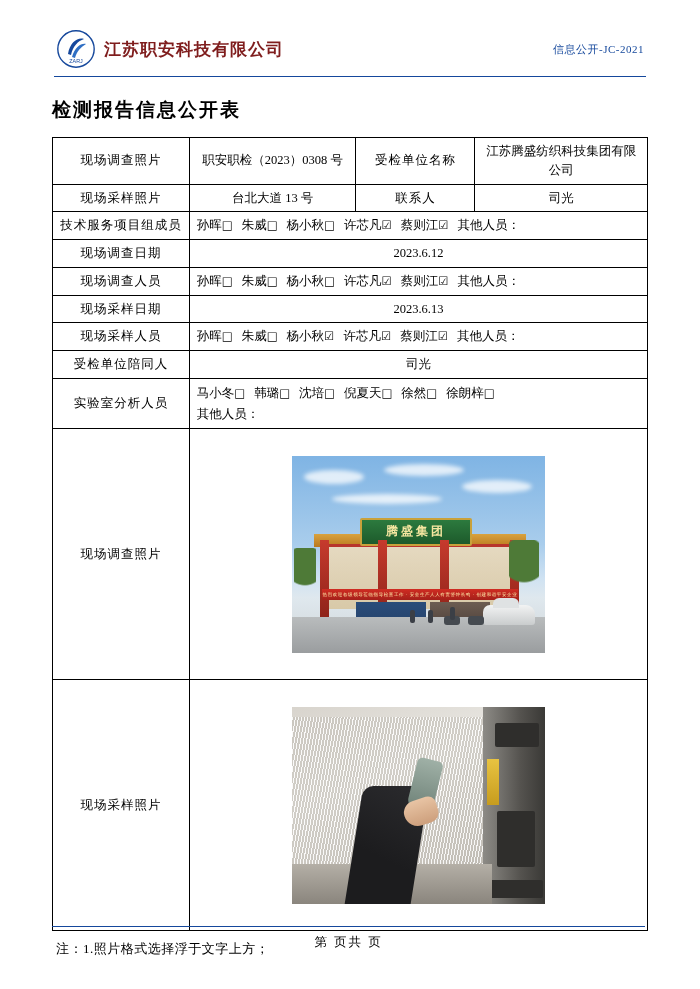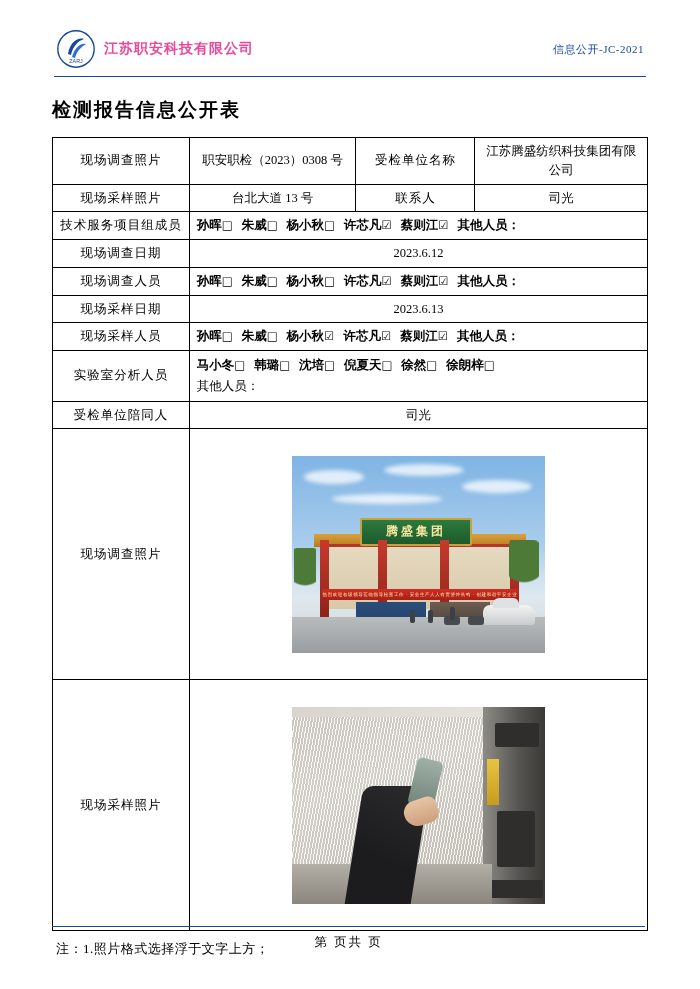--- a/index.html
+++ b/index.html
@@ -36,24 +36,24 @@
     align-items: center;
     gap: 8px;
   }
   .logo {
     width: 40px;
     height: 40px;
     position: relative;
     flex: 0 0 auto;
   }
   .company-name {
-    font-size: 14px;
+    font-size: 17px;
     font-weight: bold;
     letter-spacing: 1px;
-    color: #ec4899;
+    color: #7f1d1d;
     font-family: "Liberation Serif", serif;
   }
   .header-right {
     font-size: 11px;
     color: #15489c;
     font-family: "Liberation Serif", serif;
     letter-spacing: 0.5px;
   }
   .header-rule {
     border-bottom: 1.6px solid #15489c;
@@ -89,21 +89,20 @@
     letter-spacing: 1px;
   }
   .val-cell { text-align: center; }
   .namecell { text-align: center; line-height: 1.45; }
 
   .people-line {
     display: flex;
     flex-wrap: wrap;
     gap: 4px 9px;
     padding-left: 2px;
-    font-weight: bold;
   }
   .person { white-space: nowrap; }
   .cb { font-family: "DejaVu Sans", sans-serif; font-size: 11.5px; }
 
   .lab-block div { padding: 1px 0 1px 2px; }
 
   
   .photo-cell {
     height: 242px;
     padding: 0;
@@ -380,36 +379,36 @@
               <span class="person"><span>孙晖</span><span class="cb">□</span></span>
               <span class="person"><span>朱威</span><span class="cb">□</span></span>
               <span class="person"><span>杨小秋</span><span class="cb">☑</span></span>
               <span class="person"><span>许芯凡</span><span class="cb">☑</span></span>
               <span class="person"><span>蔡则江</span><span class="cb">☑</span></span>
               <span class="person">其他人员：</span>
             </div>
         </td>
       </tr>
       <tr>
+        <td class="label-cell">受检单位陪同人</td>
+        <td colspan="3" class="c-center">司光</td>
+      </tr>
+      <tr>
         <td class="label-cell">实验室分析人员</td>
         <td colspan="3" class="lab-block">
           <div class="people-line" id="lab-line">
               <span class="person"><span>马小冬</span><span class="cb">□</span></span>
               <span class="person"><span>韩璐</span><span class="cb">□</span></span>
               <span class="person"><span>沈培</span><span class="cb">□</span></span>
               <span class="person"><span>倪夏天</span><span class="cb">□</span></span>
               <span class="person"><span>徐然</span><span class="cb">□</span></span>
               <span class="person"><span>徐朗梓</span><span class="cb">□</span></span>
             </div>
           <div>其他人员：</div>
         </td>
-      </tr>
-      <tr>
-        <td class="label-cell">受检单位陪同人</td>
-        <td colspan="3" class="c-center">司光</td>
       </tr>
       <tr>
         <td class="label-cell">现场调查照片</td>
         <td colspan="3" class="photo-cell">
           <div class="photo-wrap">
             <div class="photo1">
               <div class="p1-cloud" style="left:12px;top:14px;width:60px;height:14px;"></div>
               <div class="p1-cloud" style="left:92px;top:8px;width:80px;height:12px;"></div>
               <div class="p1-cloud" style="left:170px;top:24px;width:70px;height:13px;"></div>
               <div class="p1-cloud" style="left:40px;top:38px;width:110px;height:10px;"></div>

